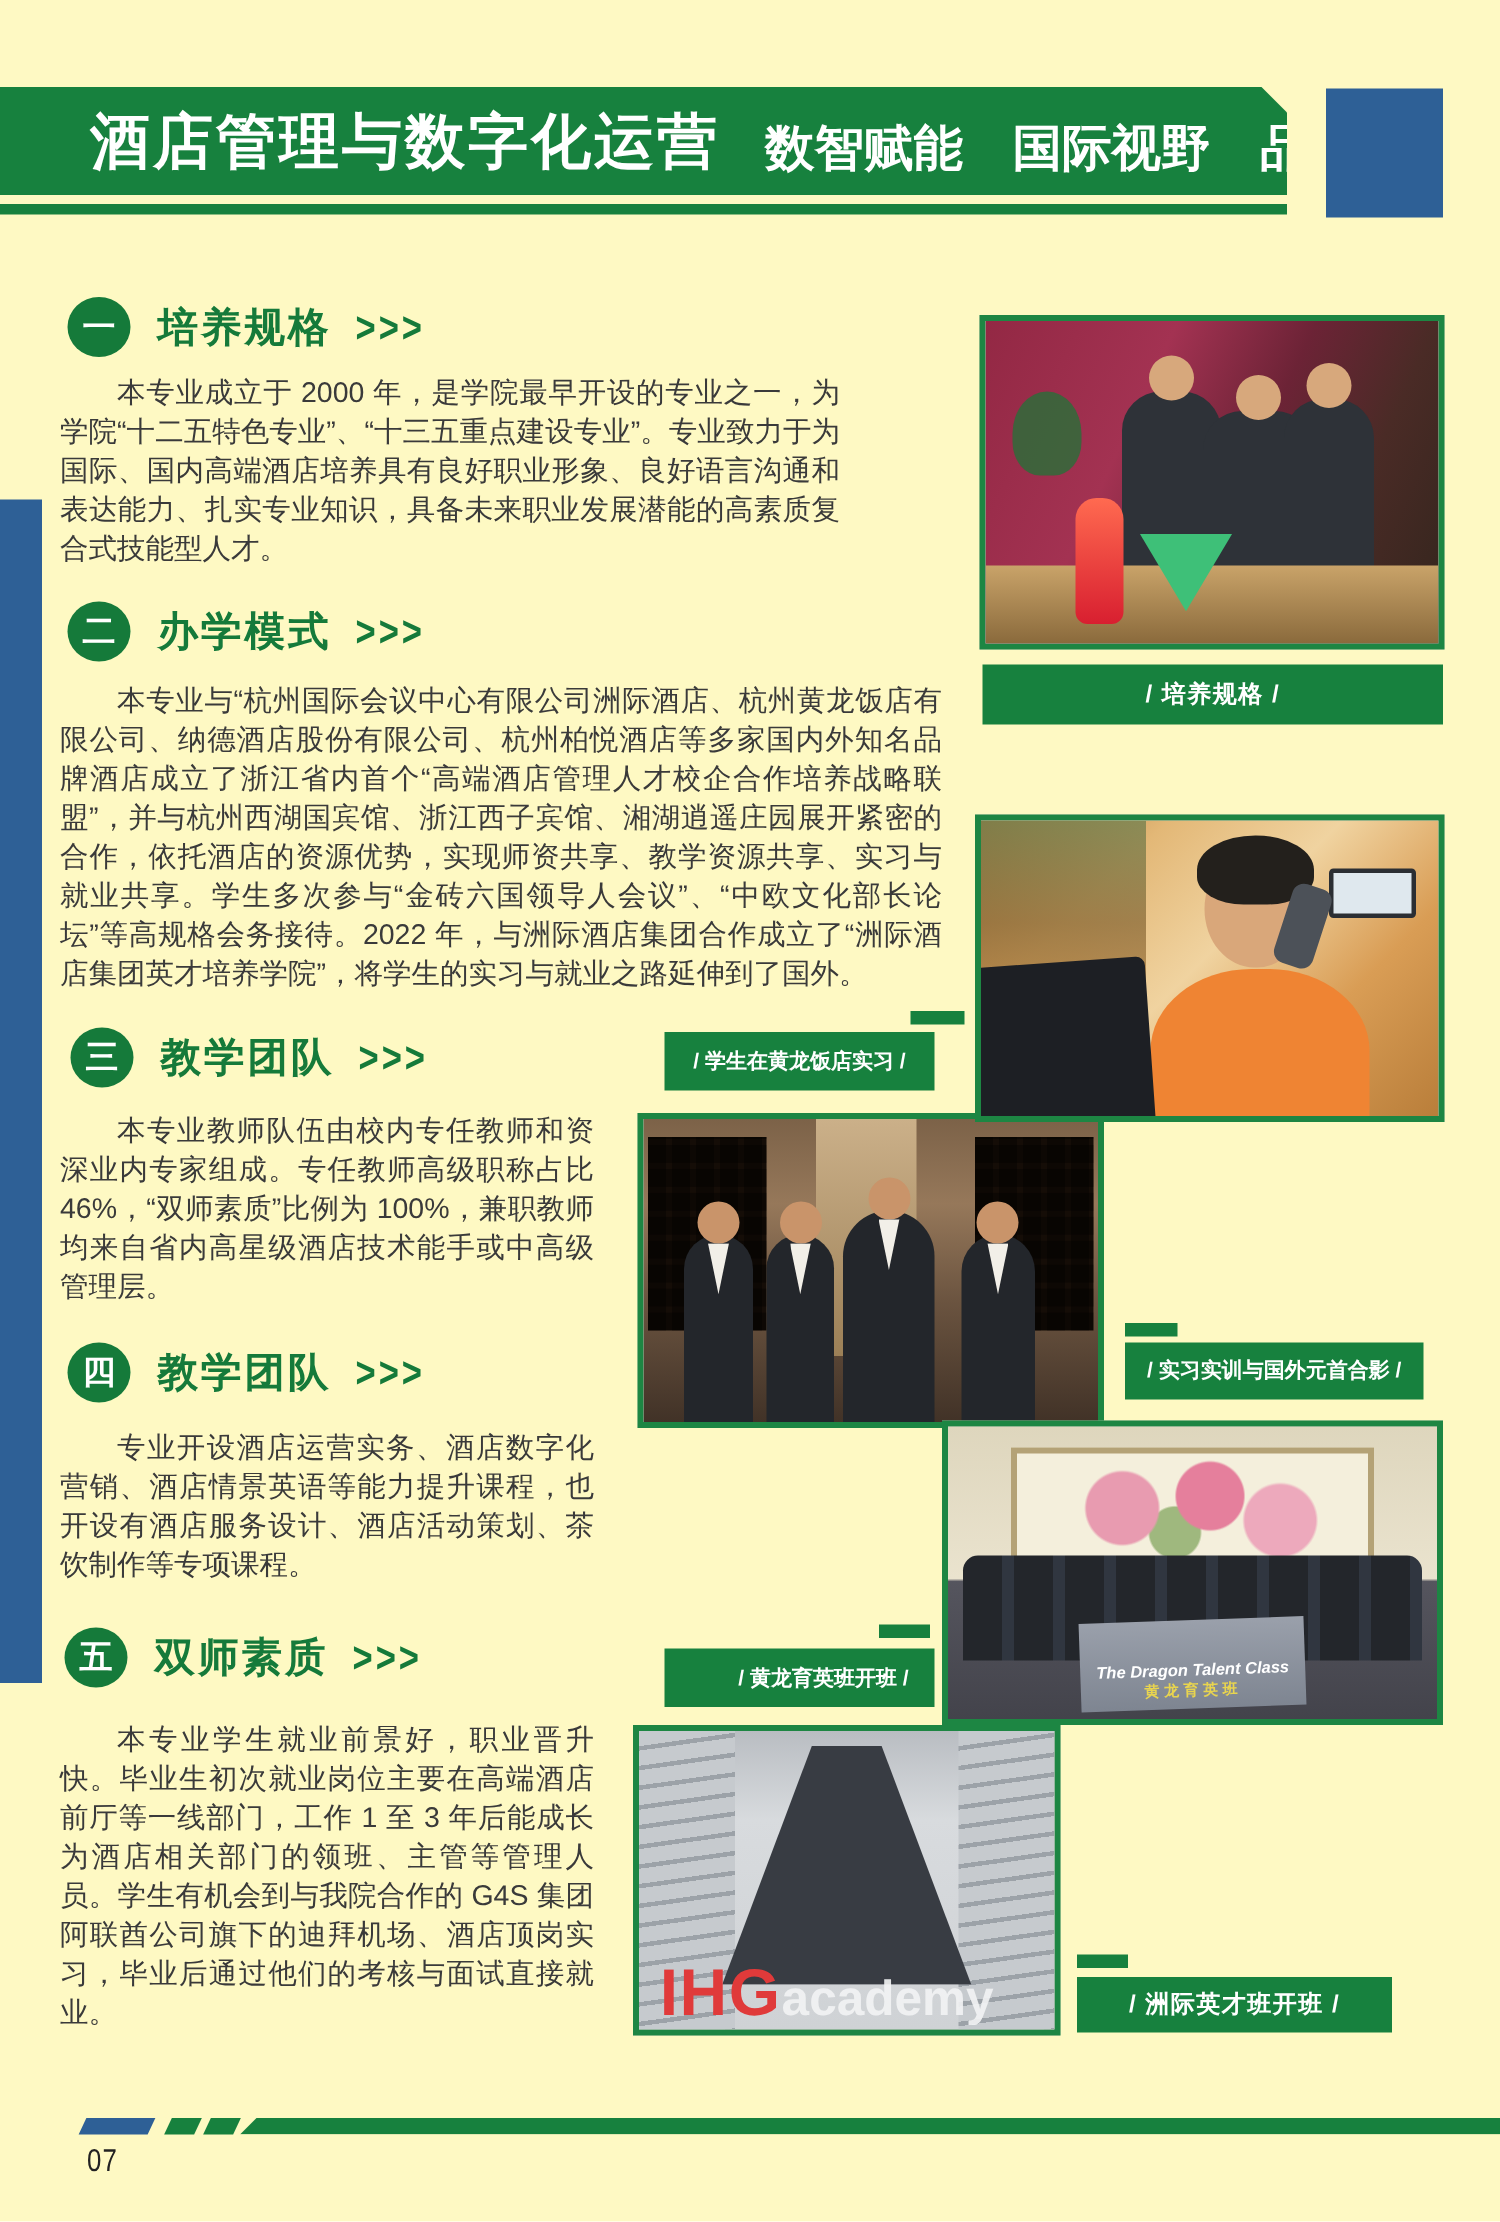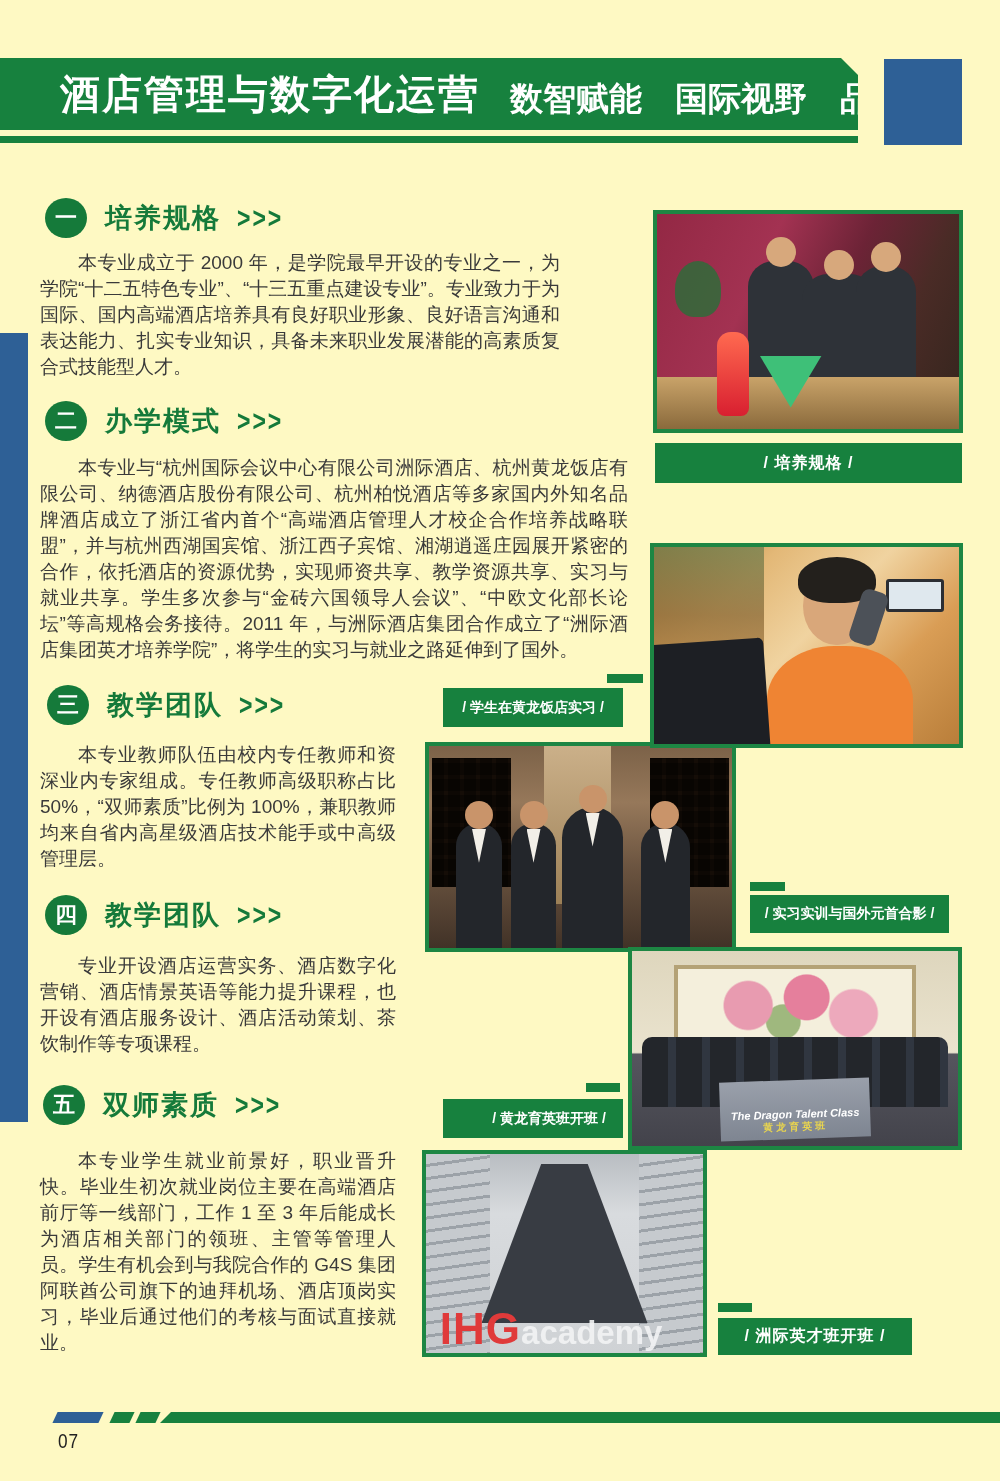--- a/index.html
+++ b/index.html
@@ -124,28 +124,28 @@
     <span class="sec-title">培养规格</span>
     <span class="sec-arrows">&gt;&gt;&gt;</span>
   </div>
   <p class="sec-body" style="left:40px;top:250px;width:520px;">本专业成立于 2000 年，是学院最早开设的专业之一，为学院“十二五特色专业”、“十三五重点建设专业”。专业致力于为国际、国内高端酒店培养具有良好职业形象、良好语言沟通和表达能力、扎实专业知识，具备未来职业发展潜能的高素质复合式技能型人才。</p>
 
   <div class="sec-head" style="left:45px;top:401px;">
     <span class="sec-num">二</span>
     <span class="sec-title">办学模式</span>
     <span class="sec-arrows">&gt;&gt;&gt;</span>
   </div>
-  <p class="sec-body" style="left:40px;top:455px;width:588px;">本专业与“杭州国际会议中心有限公司洲际酒店、杭州黄龙饭店有限公司、纳德酒店股份有限公司、杭州柏悦酒店等多家国内外知名品牌酒店成立了浙江省内首个“高端酒店管理人才校企合作培养战略联盟”，并与杭州西湖国宾馆、浙江西子宾馆、湘湖逍遥庄园展开紧密的合作，依托酒店的资源优势，实现师资共享、教学资源共享、实习与就业共享。学生多次参与“金砖六国领导人会议”、“中欧文化部长论坛”等高规格会务接待。2011 年，与洲际酒店集团合作成立了“洲际酒店集团英才培养学院”，将学生的实习与就业之路延伸到了国外。</p>
+  <p class="sec-body" style="left:40px;top:455px;width:588px;">本专业与“杭州国际会议中心有限公司洲际酒店、杭州黄龙饭店有限公司、纳德酒店股份有限公司、杭州柏悦酒店等多家国内外知名品牌酒店成立了浙江省内首个“高端酒店管理人才校企合作培养战略联盟”，并与杭州西湖国宾馆、浙江西子宾馆、湘湖逍遥庄园展开紧密的合作，依托酒店的资源优势，实现师资共享、教学资源共享、实习与就业共享。学生多次参与“金砖六国领导人会议”、“中欧文化部长论坛”等高规格会务接待。2022 年，与洲际酒店集团合作成立了“洲际酒店集团英才培养学院”，将学生的实习与就业之路延伸到了国外。</p>
 
   <div class="sec-head" style="left:47px;top:685px;">
     <span class="sec-num">三</span>
     <span class="sec-title">教学团队</span>
     <span class="sec-arrows">&gt;&gt;&gt;</span>
   </div>
-  <p class="sec-body" style="left:40px;top:742px;width:356px;">本专业教师队伍由校内专任教师和资深业内专家组成。专任教师高级职称占比 50%，“双师素质”比例为 100%，兼职教师均来自省内高星级酒店技术能手或中高级管理层。</p>
+  <p class="sec-body" style="left:40px;top:742px;width:356px;">本专业教师队伍由校内专任教师和资深业内专家组成。专任教师高级职称占比 46%，“双师素质”比例为 100%，兼职教师均来自省内高星级酒店技术能手或中高级管理层。</p>
 
   <div class="sec-head" style="left:45px;top:895px;">
     <span class="sec-num">四</span>
     <span class="sec-title">教学团队</span>
     <span class="sec-arrows">&gt;&gt;&gt;</span>
   </div>
   <p class="sec-body" style="left:40px;top:953px;width:356px;">专业开设酒店运营实务、酒店数字化营销、酒店情景英语等能力提升课程，也开设有酒店服务设计、酒店活动策划、茶饮制作等专项课程。</p>
 
   <div class="sec-head" style="left:43px;top:1085px;">
     <span class="sec-num">五</span>
@@ -212,21 +212,21 @@
       <div class="p5-esc" style="left:0;"></div>
       <div class="p5-esc" style="right:0;"></div>
       <div class="p5-crowd"></div>
       <div class="p5-sign">
         <span class="p5-ihg">IHG</span>
         <span class="p5-academy">academy</span>
       </div>
     </div>
   </figure>
   <div class="dash" style="left:718px;top:1303px;width:34px;"></div>
-  <div class="cap" style="left:718px;top:1318px;width:194px;height:37px;">/ 洲际英才班开班 /</div>
+  <div class="cap" style="left:718px;top:1318px;width:210px;height:37px;">/ 洲际英才班开班 /</div>
 
   <div class="f-blue"></div>
   <div class="f-dash" style="left:112px;"></div>
   <div class="f-dash" style="left:138px;"></div>
   <div class="f-bar"></div>
   <div class="page-num">07</div>
 
 </div>
 
 </body></html>

